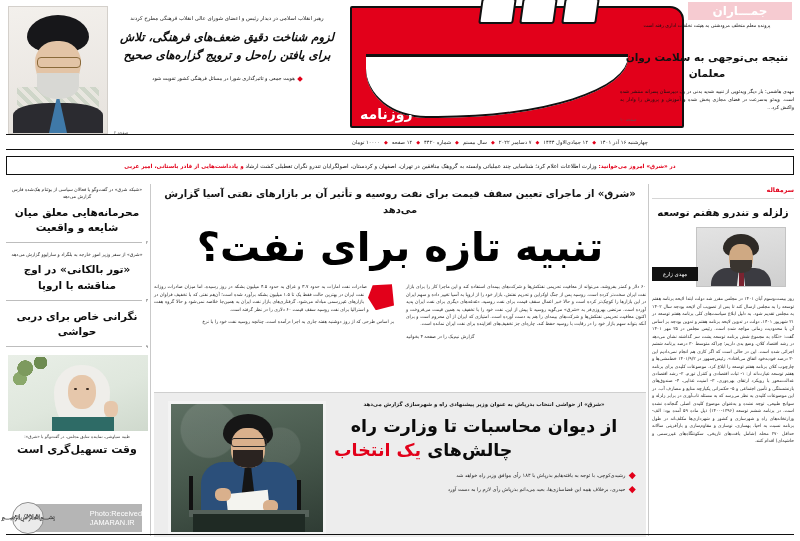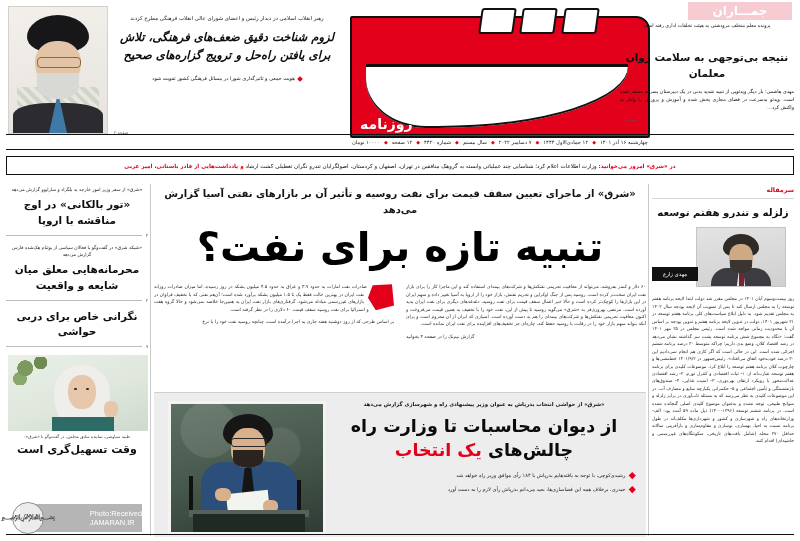--- a/index.html
+++ b/index.html
@@ -41,22 +41,22 @@
   .lead-block{position:absolute;left:112px;top:14px;width:230px;}
   .lead-kicker{font-size:5.4px;line-height:1.7;text-align:center;color:#1b1b1b;}
   .lead-title{font-size:11.6px;line-height:1.55;font-weight:bold;text-align:center;color:#0d0d0d;margin-top:6px;font-style:italic;}
   .lead-sub{margin-top:9px;font-size:5px;line-height:1.6;text-align:center;}
   .lead-bullet{display:inline-block;width:4px;height:4px;background:#e2001a;
     transform:rotate(45deg);margin-left:3px;vertical-align:middle;}
   .lead-page{position:absolute;left:2px;top:116px;font-size:4.2px;color:#555;}
 
   
   .logo-wrap{position:absolute;left:350px;top:0;width:310px;height:130px;}
-  .logo-red{position:absolute;left:0;top:16px;width:296px;height:118px;background:#e2001a;
-    border:2px solid #111;border-radius:2px 14px 2px 2px;}
+  .logo-red{position:absolute;left:0;top:6px;width:296px;height:118px;background:#e2001a;
+    border:2px solid #111;border-radius:2px 14px 2px 2px;padding-left:34px;}
   .logo-swoosh{position:absolute;left:14px;top:48px;width:262px;height:62px;
     background:#fff;border-radius:0 0 190px 60px/0 0 60px 48px;
     box-shadow:0 -2px 0 #111 inset;}
   .logo-swoosh::after{content:"";position:absolute;left:0;top:-2px;width:100%;height:3px;background:#111;}
   .logo-dots{position:absolute;left:128px;top:-10px;width:118px;height:26px;display:flex;gap:6px;}
   .logo-dots span{flex:1;background:#fff;border:2px solid #111;border-radius:3px;transform:skewX(-8deg);}
   .logo-word{position:absolute;left:8px;bottom:4px;font-size:14px;font-weight:bold;color:#fff;
     letter-spacing:0.5px;}
 
   .jamaran{position:absolute;left:688px;top:2px;width:104px;height:18px;
@@ -134,21 +134,21 @@
   .mc .last{display:block;margin-top:5px;text-align:left;}
 
   
   .bottom{position:absolute;left:154px;top:392px;width:492px;height:144px;
     background:#ededed;border-top:1px solid #cfcfcf;}
   .b-kicker{position:absolute;right:12px;top:7px;width:300px;font-size:5.4px;
     line-height:1.6;text-align:center;font-weight:bold;color:#141414;}
   .b-h1{position:absolute;right:12px;top:22px;width:300px;font-size:17.5px;
     font-weight:bold;text-align:center;line-height:1.3;color:#0b0b0b;}
   .b-h2{position:absolute;right:12px;top:46px;width:300px;font-size:17.5px;
-    font-weight:bold;text-align:center;line-height:1.3;color:#0b0b0b;}
+    font-weight:bold;text-align:left;line-height:1.3;color:#0b0b0b;}
   .b-h2 .hl{color:#e2001a;}
   .b-bullets{position:absolute;right:12px;top:78px;width:308px;}
   .b-bullet{display:flex;align-items:center;justify-content:flex-start;gap:4px;
     font-size:5.1px;line-height:1.7;color:#1d1d1d;margin-bottom:5px;}
   .b-dot{width:4.5px;height:4.5px;background:#e2001a;transform:rotate(45deg);flex:0 0 auto;}
 
   .mp-photo{position:absolute;left:14px;top:8px;width:152px;height:128px;
     background:linear-gradient(165deg,#5d6f62 0%,#47584c 50%,#2f3c34 100%);
     border:3px solid #f3f3f3;overflow:hidden;}
   .mp-wall{position:absolute;inset:0;background:
@@ -264,33 +264,33 @@
   <div class="ticker rtl">
     <span class="lead">در «شرق» امروز می‌خوانید:</span>&nbsp;<span class="mid">وزارت اطلاعات اعلام کرد؛ شناسایی چند عملیاتی وابسته به گروهک منافقین در تهران، اصفهان و کردستان، اصولگرایان تندرو نگران تعطیلی کشت ارشاد</span>&nbsp;<span class="tail">و یادداشت‌هایی از قادر باستانی، امیر عربی</span>
   </div>
 
   <div class="vrule" style="left:150px;top:184px;height:352px;"></div>
   <div class="vrule" style="left:648px;top:184px;height:352px;"></div>
 
   <div class="side">
 
     <div class="side-item">
+      <div class="side-kicker rtl">«شبکه شرق» در گفت‌وگو با فعالان سیاسی از بوئنام هک‌شده فارس گزارش می‌دهد</div>
+      <div class="side-title rtl">محرمانه‌هایی معلق میان شایعه و واقعیت</div>
+      <div class="side-rule">
+        <span class="pg">۲</span>
+        <span class="ln"></span>
+      </div>
+    </div>
+
+    <div class="side-item">
       <div class="side-kicker rtl">«شرق» از سفر وزیر امور خارجه به بلگراد و سارایوو گزارش می‌دهد</div>
       <div class="side-title rtl">«تور بالکانی» در اوج مناقشه با اروپا</div>
       <div class="side-rule">
         <span class="pg">۳</span>
-        <span class="ln"></span>
-      </div>
-    </div>
-
-    <div class="side-item">
-      <div class="side-kicker rtl">«شبکه شرق» در گفت‌وگو با فعالان سیاسی از بوئنام هک‌شده فارس گزارش می‌دهد</div>
-      <div class="side-title rtl">محرمانه‌هایی معلق میان شایعه و واقعیت</div>
-      <div class="side-rule">
-        <span class="pg">۲</span>
         <span class="ln"></span>
       </div>
     </div>
 
     <div class="side-item">
       <div class="side-title rtl">نگرانی خاص برای دربی حواشی</div>
       <div class="side-rule">
         <span class="pg">۹</span>
         <span class="ln"></span>
       </div>

